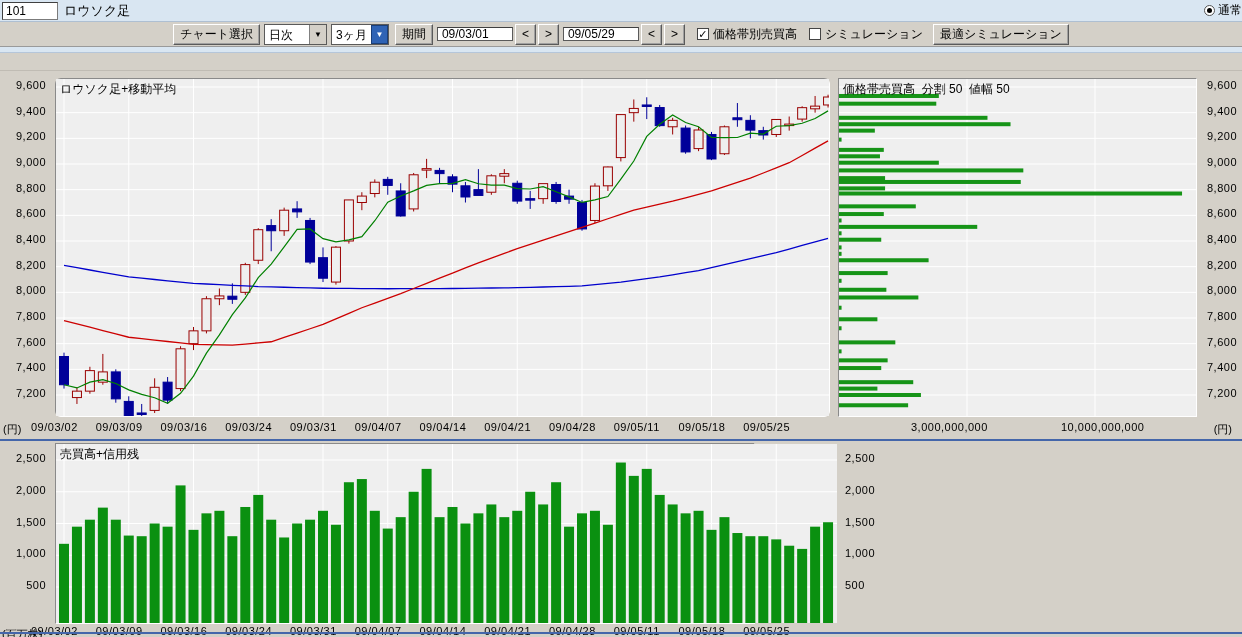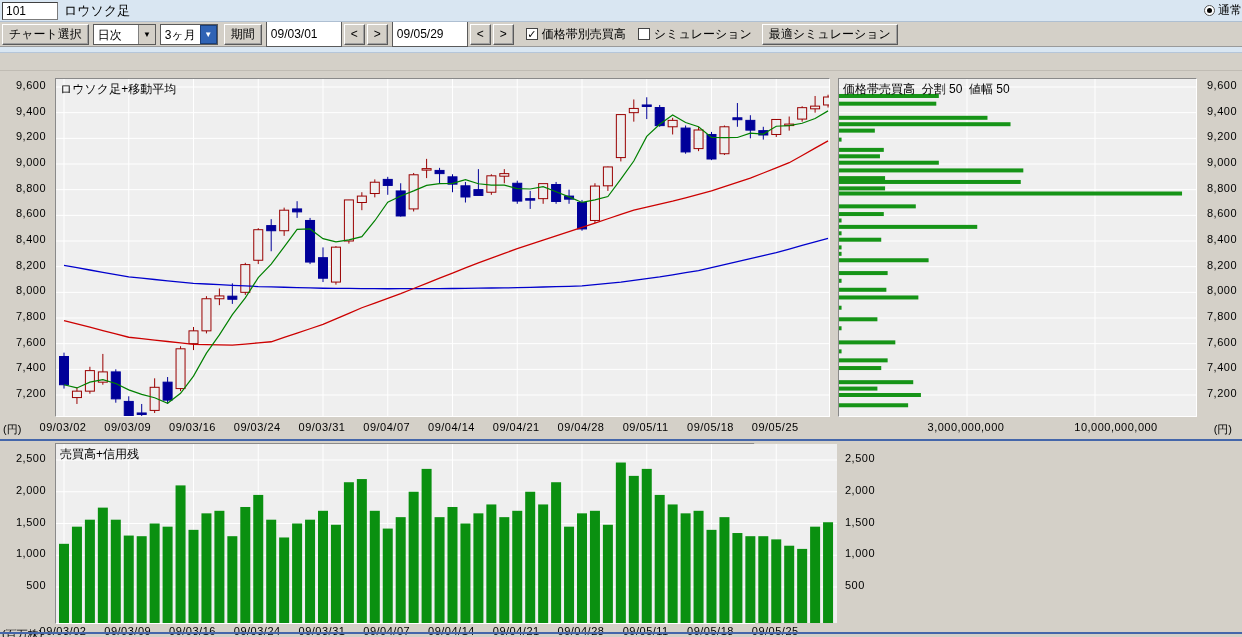--- a/index.html
+++ b/index.html
@@ -7,40 +7,40 @@
   body { font-family:"Liberation Sans","DejaVu Sans",sans-serif; font-size:12px; background:#d4d0c8; color:#000; }
 
   
   .titlebar { height:22px; background:#d9e6f2; display:flex; align-items:center; border-bottom:1px solid #aebfd2; position:relative; }
   .code-input { width:56px; height:18px; margin-left:2px; border:1px solid #7b7b7b; border-top-color:#404040; border-left-color:#404040; background:#fff; font-size:12px; padding:0 3px; font-family:"Liberation Sans","DejaVu Sans",sans-serif; }
   .stock-name { margin-left:6px; font-size:13px; }
   .radio-wrap { position:absolute; right:0; top:2px; width:38px; overflow:hidden; white-space:nowrap; display:flex; align-items:center; }
   .radio { width:11px; height:11px; border-radius:50%; background:#fff; border:1px solid #555; display:inline-flex; align-items:center; justify-content:center; margin-right:3px; flex:0 0 auto; }
   .radio .dot { width:5px; height:5px; border-radius:50%; background:#000; }
 
-  .toolbar { height:25px; background:#d4d0c8; display:flex; align-items:center; padding:1px 2px; border-bottom:1px solid #9a9a9a; }
+  .toolbar { height:25px; background:#d4d0c8; display:flex; align-items:center; padding:1px 2px; border-bottom:1px solid #9a9a9a;justify-content:center; }
   .btn3d { background:#d4d0c8; border:1px solid; border-color:#ffffff #5a5a5a #5a5a5a #ffffff; box-shadow:inset -1px -1px 0 #a0a0a0; padding:2px 6px; font-size:12px; font-family:inherit; height:21px; line-height:15px; white-space:nowrap; cursor:default; }
   .combo { display:flex; height:21px; border:1px solid #5a5a5a; background:#fff; margin-left:4px; align-items:stretch; }
   .combo .val { padding:2px 4px; min-width:44px; font-size:12px; }
   .combo .arrow { width:17px; background:#d4d0c8; border-left:1px solid #808080; display:flex; align-items:center; justify-content:center; font-size:8px; color:#000; }
   .combo .arrow.focused { background:#2f63b5; color:#fff; border:1px solid #1a3f7a; }
-  .field { height:26px; border:1px solid #5a5a5a; border-top-color:#404040; background:#fff; padding:2px 4px; width:76px; font-size:12px; font-family:inherit; margin-left:4px; }
+  .field { height:14px; border:1px solid #5a5a5a; border-top-color:#404040; background:#fff; padding:2px 4px; width:76px; font-size:12px; font-family:inherit; margin-left:4px; }
   .navbtn { width:21px; height:21px; margin-left:2px; text-align:center; padding:2px 0; }
   .chk-wrap { display:flex; align-items:center; margin-left:12px; white-space:nowrap; }
   .chk { width:12px; height:12px; background:#fff; border:1px solid #444; display:inline-flex; align-items:center; justify-content:center; margin-right:4px; font-size:11px; line-height:10px; font-weight:bold; }
   .bluestrip { height:6px; background:#d9e6f2; border-bottom:1px solid #b5c6da; }
   .statusbar { height:18px; background:#d4d0c8; text-align:center; font-size:12px; line-height:17px; white-space:pre; border-bottom:1px solid #c0bcb4; }
 
   
   .charts { position:relative; height:565px; background:#d4d0c8; }
   .plot { position:absolute; background:#efefef; border:1px solid; border-color:#8a8a8a #ffffff #ffffff #8a8a8a; }
   .plot svg { display:block; }
   .plot-title { position:absolute; left:4px; top:2px; font-size:12px; white-space:pre; z-index:3; }
   .axis-label { position:absolute; font-size:11px; letter-spacing:0.5px; }
-  .r { text-align:right; } .c { text-align:center; }
+  .r { text-align:right; } .c { }
   .unit-label { position:absolute; font-size:11px; }
   .bluebar { position:absolute; left:0; width:1242px; height:2px; background:#4466aa; }
 </style>
 </head>
 <body>
 
 <div class="titlebar">
   <input class="code-input" value="101" style="">
   <span class="stock-name">ロウソク足</span>
   <span class="radio-wrap">
@@ -80,21 +80,21 @@
 </div>
 
 <div class="bluestrip"></div>
 
 <div class="statusbar">
   <span>日次 09/03/02 - 09/05/29    日経平均 (101)  9,522 (15:00)</span>
 </div>
 
 <div class="charts">
 
-  <div class="plot" id="main-plot" style="left:55px; top:7px; width:775px; height:339px;">
+  <div class="plot" id="main-plot" style="left:55px; top:7px; width:775px; height:339px;border-radius:6px;">
     <span class="plot-title">ロウソク足+移動平均</span>
     <svg id="main-svg" width="773" height="337">
         <rect x="0" y="0" width="773" height="337" fill="#efefef"></rect>
         <line x1="0" y1="8" x2="773" y2="8" stroke="#ffffff" stroke-width="1"></line>
         <line x1="0" y1="33.666666666666664" x2="773" y2="33.666666666666664" stroke="#ffffff" stroke-width="1"></line>
         <line x1="0" y1="59.33333333333333" x2="773" y2="59.33333333333333" stroke="#ffffff" stroke-width="1"></line>
         <line x1="0" y1="85" x2="773" y2="85" stroke="#ffffff" stroke-width="1"></line>
         <line x1="0" y1="110.66666666666666" x2="773" y2="110.66666666666666" stroke="#ffffff" stroke-width="1"></line>
         <line x1="0" y1="136.33333333333331" x2="773" y2="136.33333333333331" stroke="#ffffff" stroke-width="1"></line>
         <line x1="0" y1="162" x2="773" y2="162" stroke="#ffffff" stroke-width="1"></line>

